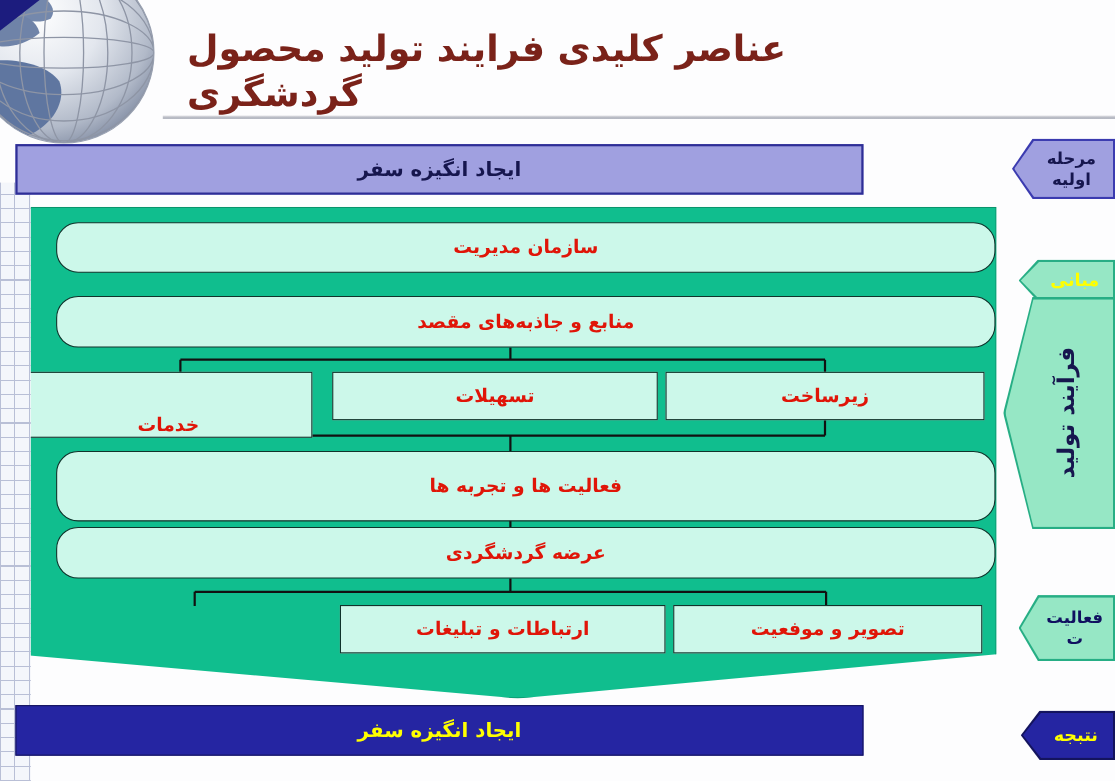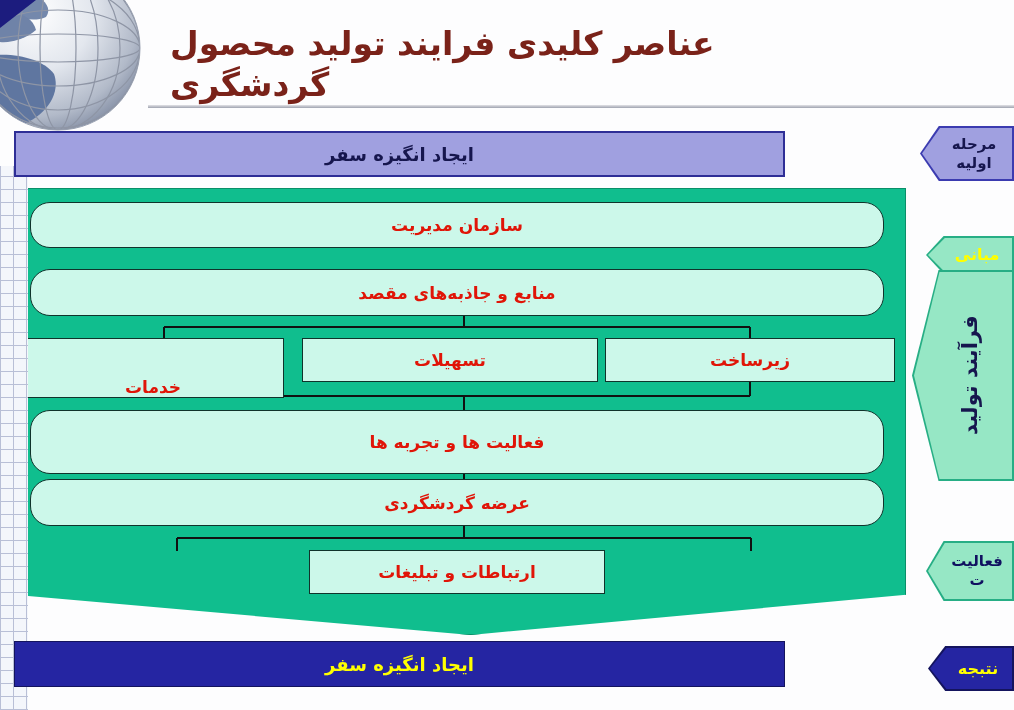--- a/index.html
+++ b/index.html
@@ -52,21 +52,21 @@
   }
   .connectors{position:absolute;left:0;top:0;z-index:1;}
 
   .pbox{
     position:absolute;background:var(--mint-box,#CCF8EA);
     border:1.5px solid #10332b;box-sizing:border-box;
     display:flex;align-items:center;justify-content:center;z-index:2;
   }
   .pbox span{color:var(--box-text-red,#E01508);font-weight:bold;font-size:17px;white-space:nowrap;}
 
-  .row-wide{left:15px;width:854px;border-radius:20px;}
+  .row-wide{left:36px;width:854px;border-radius:20px;}
   .b-management{top:13px;height:46px;}
   .b-resources{top:80px;height:47px;}
   .b-services{left:7px;width:262px;top:149px;height:60px;align-items:flex-end;}
   .b-facilities{left:287px;width:296px;top:149px;height:44px;}
   .b-infrastructure{left:590px;width:290px;top:149px;height:44px;}
   .b-activities{top:221px;height:64px;}
   .b-supply{top:290px;height:47px;}
   .b-sales{left:42px;width:246px;top:361px;height:44px;}
   .b-comm-ads{left:294px;width:296px;top:361px;height:44px;}
   .b-image{left:597px;width:281px;top:361px;height:44px;}
@@ -189,20 +189,23 @@
     </div>
     <div class="pbox row-wide b-activities">
       <span class="fa">فعالیت ها و تجربه ها</span>
     </div>
     <div class="pbox row-wide b-supply">
       <span class="fa">عرضه گردشگردی</span>
     </div>
     <div class="pbox b-comm-ads">
       <span class="fa">ارتباطات و تبلیغات</span>
     </div>
+    <div class="pbox b-image">
+      <span class="fa">تصویر و موفعیت</span>
+    </div>
   </div>
 
   <div class="band band-bottom">
     <span class="fa">ایجاد انگیزه سفر</span>
   </div>
 
   <div class="arrow a-initial">
     <div class="shape clip-pent"></div>
     <div class="inner clip-pent-i"></div>
     <div class="txt fa">

